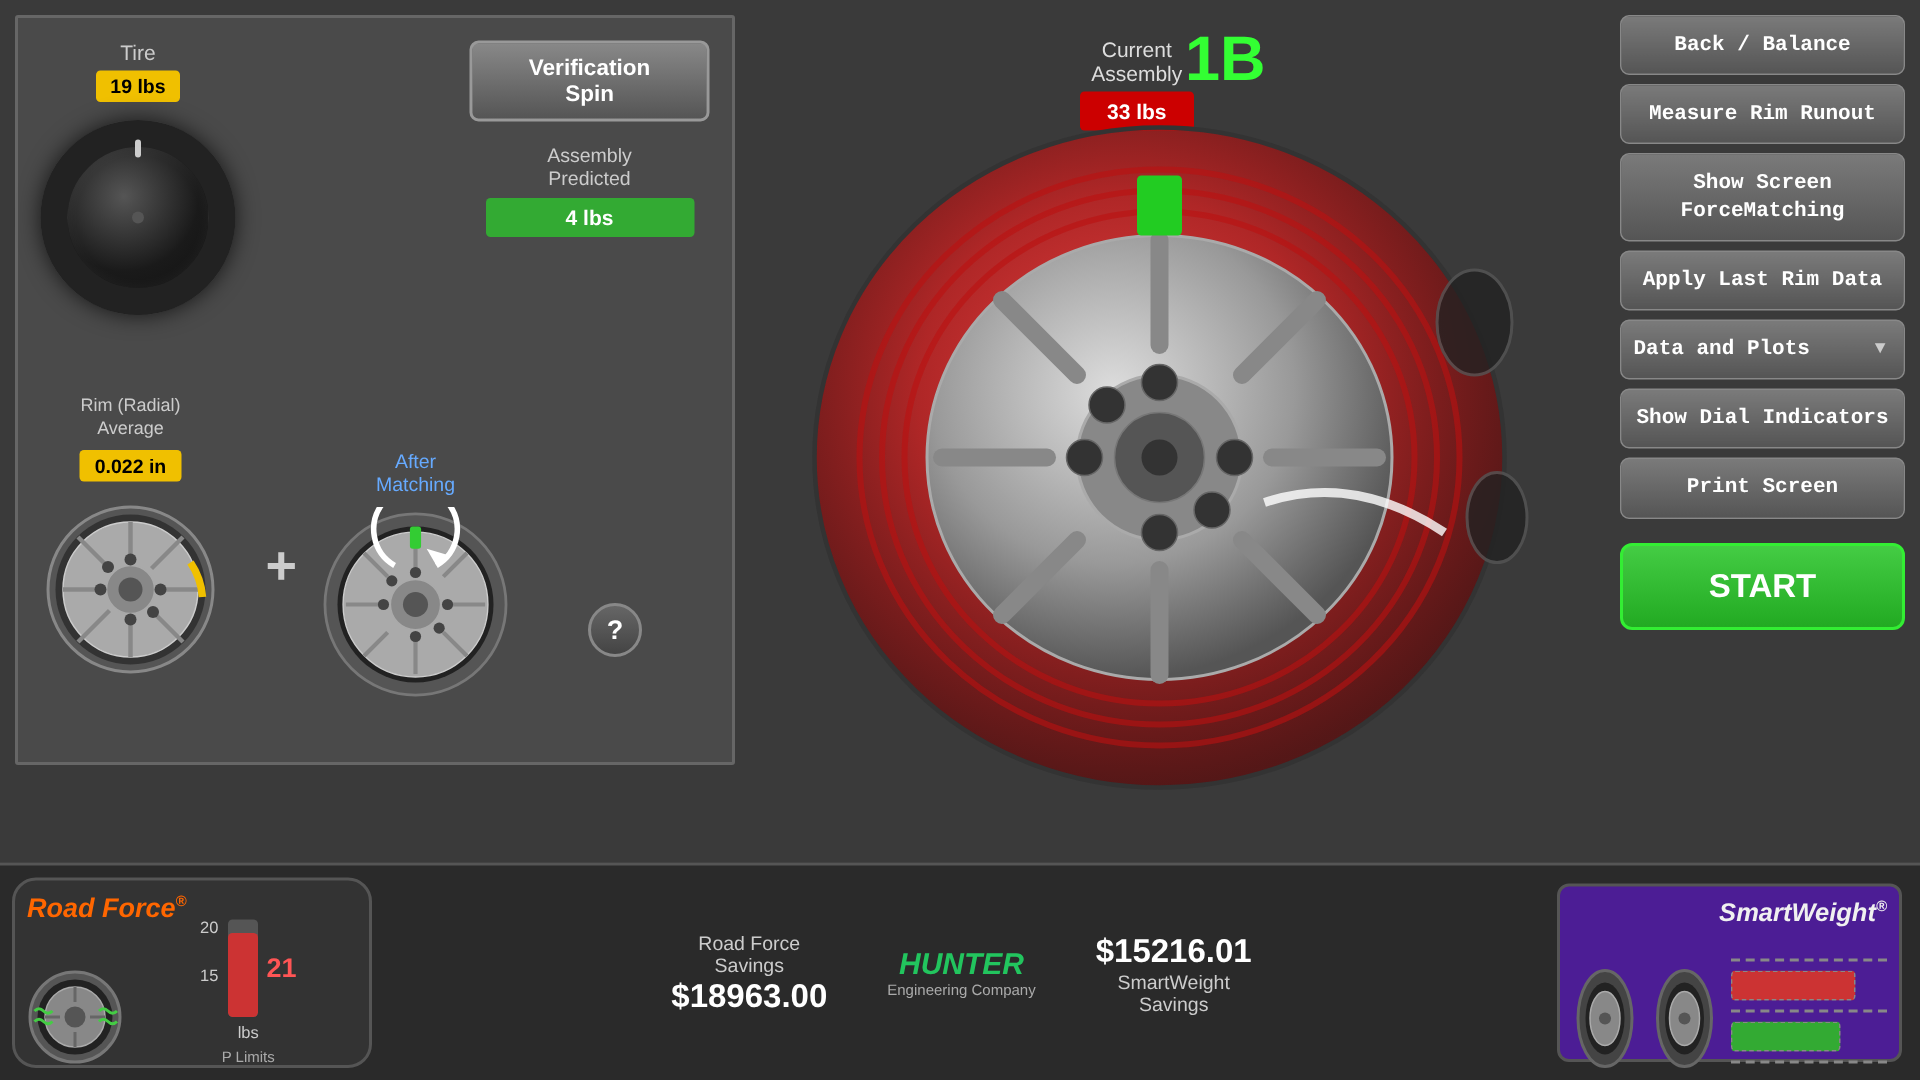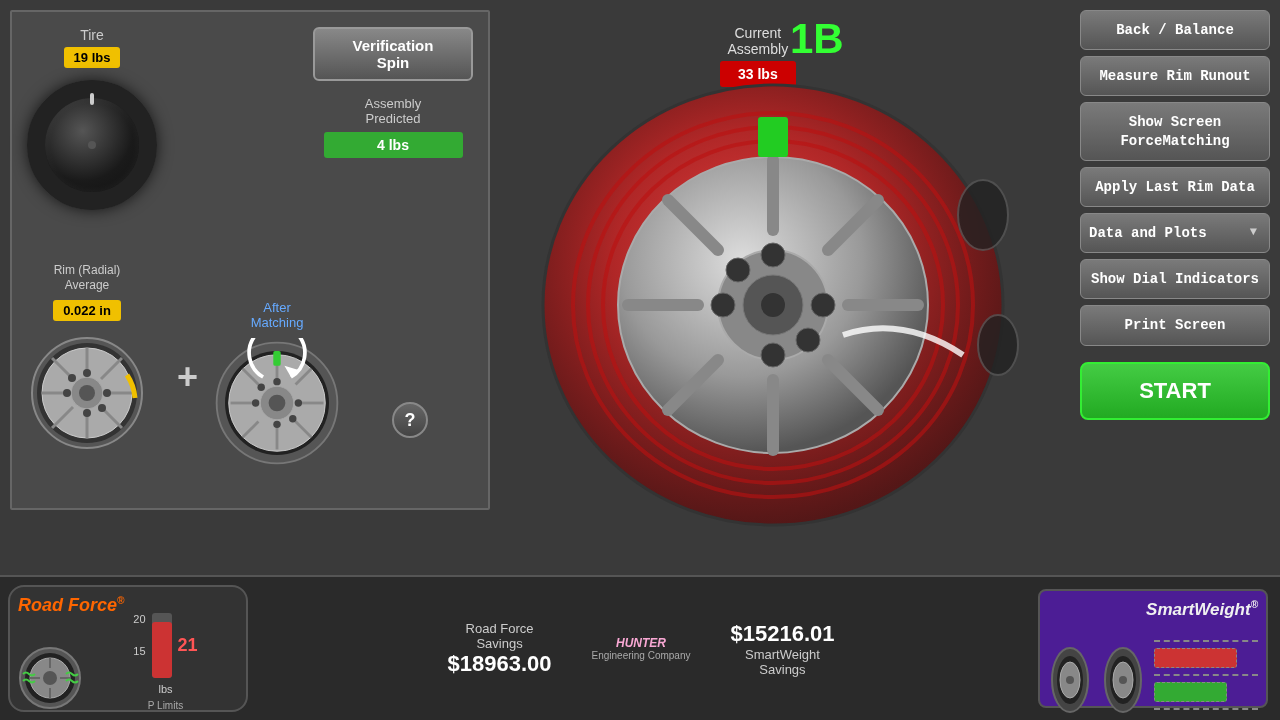--- a/index.html
+++ b/index.html
@@ -398,22 +398,22 @@
     .savings-value {
       color: #fff;
       font-size: 22px;
       font-weight: bold;
       text-align: center;
     }
     .hunter-logo {
       text-align: center;
     }
     .hunter-name {
-      color: #f9a8d4;
-      font-size: 12px;
+      color: #22c55e;
+      font-size: 20px;
       font-weight: bold;
       font-style: italic;
     }
     .hunter-sub {
       color: #aaa;
       font-size: 10px;
     }
 
     
     .smart-weight-panel {

